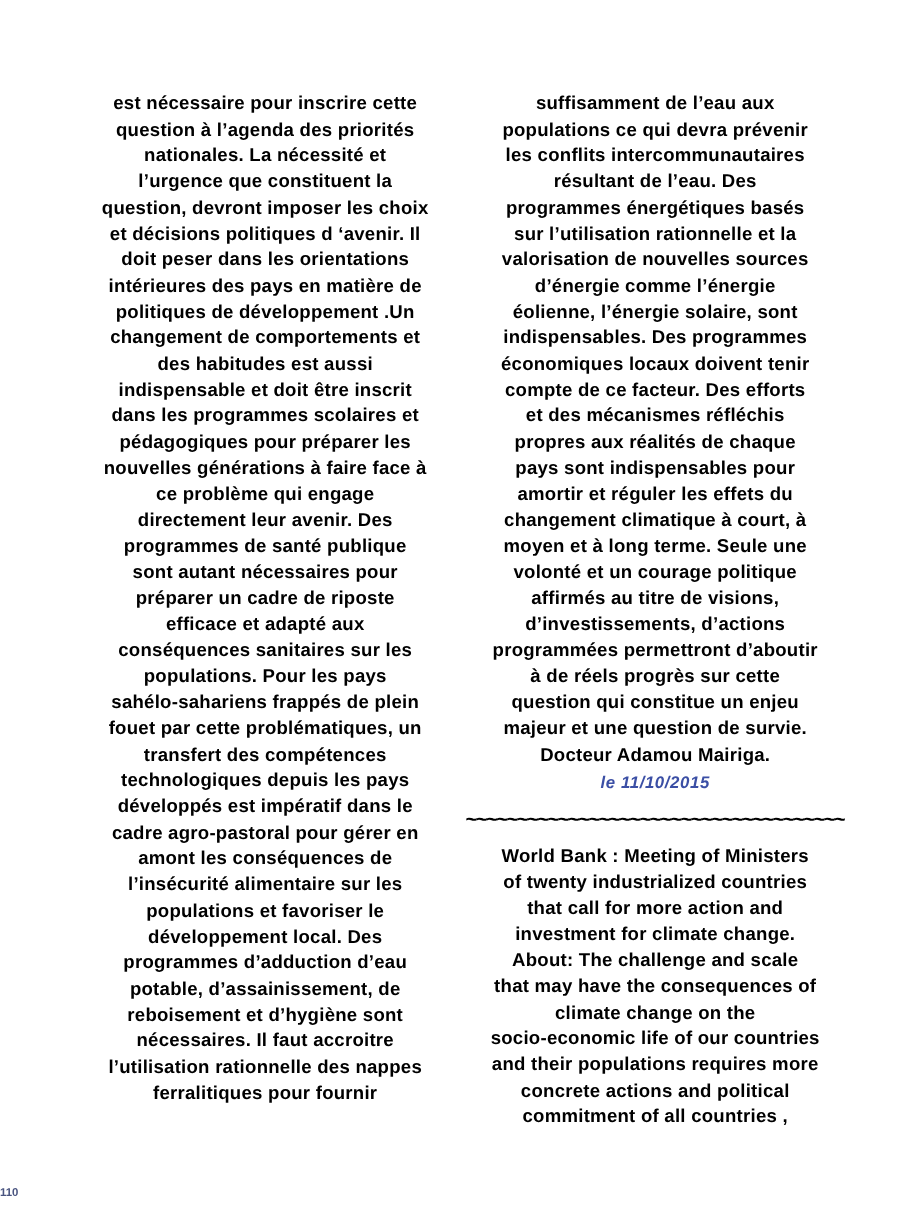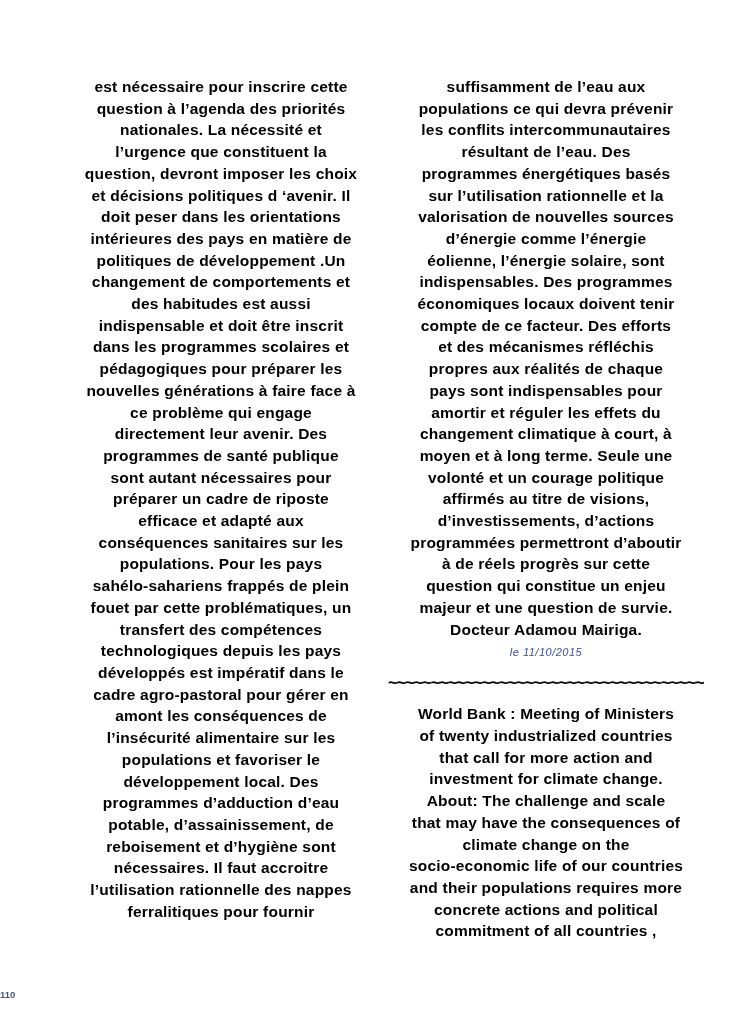--- a/index.html
+++ b/index.html
@@ -32,23 +32,23 @@
     margin: 0;
     font-size: 15.5px;
     line-height: 21.7px;
     font-weight: 700;
     color: #000000;
     letter-spacing: 0.2px;
     white-space: pre-line;
   }
   .date-line {
     margin: 7px 0 0 0;
-    font-size: 11px;
+    font-size: 14px;
     line-height: 10px;
-    font-weight: 400;
+    font-weight: 700;
     font-style: italic;
     color: #3b4fa5;
     letter-spacing: 0.5px;
   }
   .separator {
     margin-top: 20px;
     height: 14px;
     line-height: 11px;
     font-size: 17px;
     font-weight: 700;

